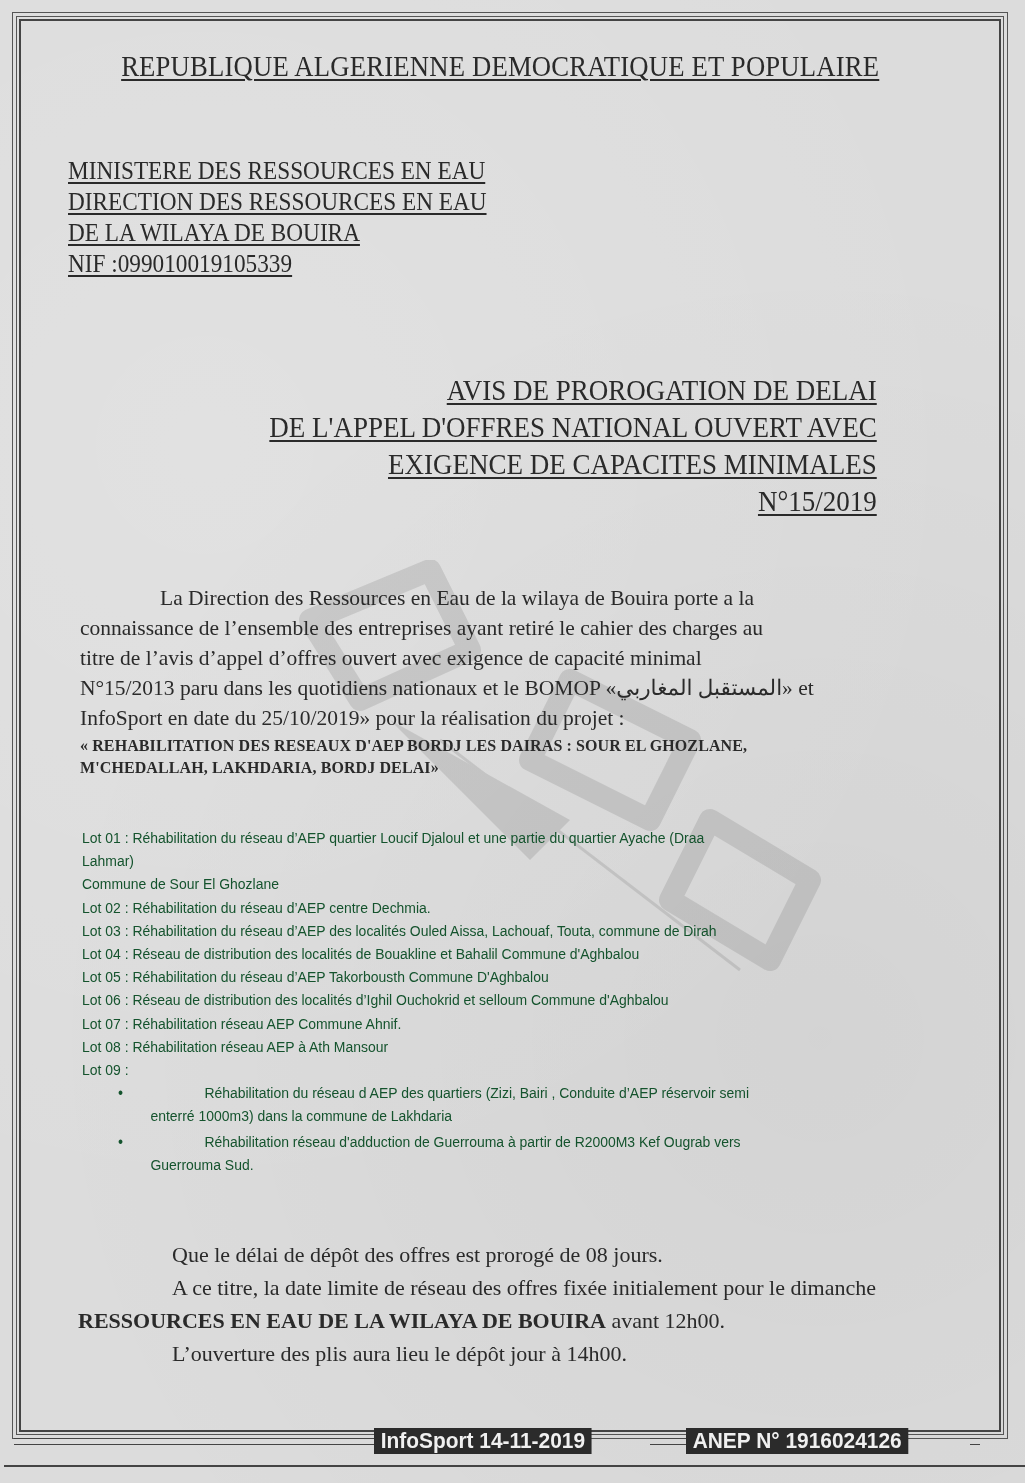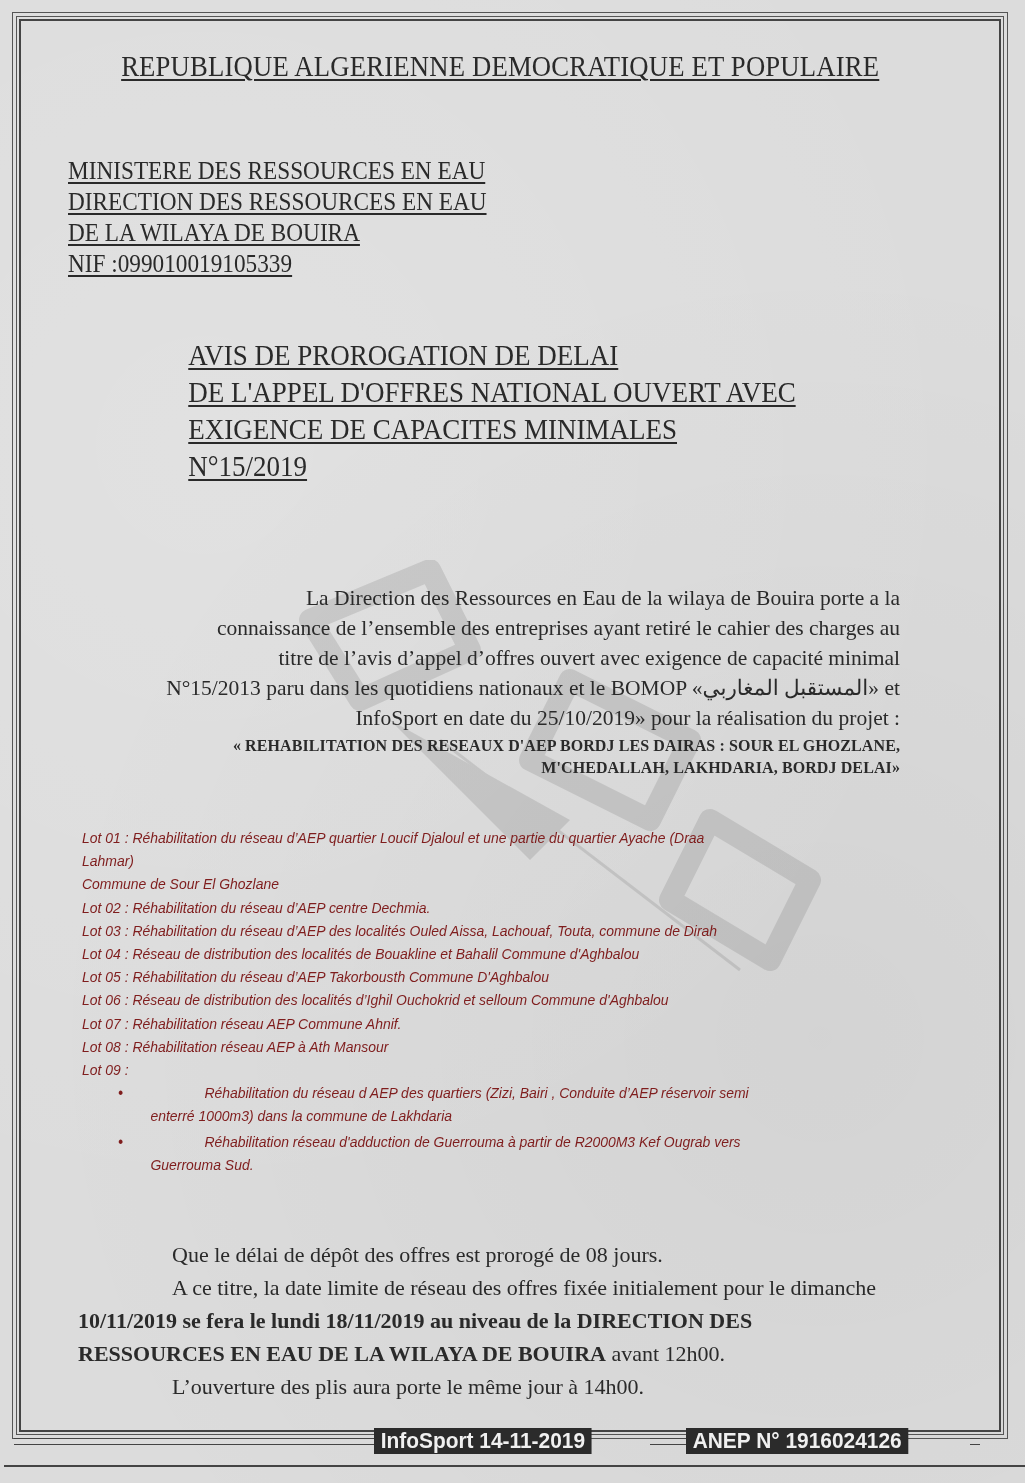--- a/index.html
+++ b/index.html
@@ -44,40 +44,40 @@
     font-size: 29px; letter-spacing: 0.2px; transform: scaleX(0.92); transform-origin: left top;
     white-space: nowrap;
   }
   .ministry {
     position: absolute; left: 68px; top: 155px; font-size: 25px; line-height: 31px;
     transform: scaleX(0.93); transform-origin: left top;
   }
   .ministry div { white-space: nowrap; }
 
   .avis {
-    position: absolute; left: 150px; top: 336px; width: 765px; text-align: left;
+    position: absolute; left: 150px; top: 371px; width: 765px; text-align: right;
     font-size: 30px; line-height: 37px;
   }
   .avis div { white-space: nowrap; transform: scaleX(0.9); }
 
   .body-text {
     position: absolute; left: 80px; top: 583px; width: 820px;
-    font-size: 21.5px; line-height: 30px; text-align: right;
+    font-size: 21.5px; line-height: 30px;
   }
   .body-text .line { white-space: nowrap; }
   .indent1 { padding-left: 80px; }
   .project {
     font-size: 16px; font-weight: bold; line-height: 22px; letter-spacing: 0.1px;
     font-family: "Liberation Serif", serif; margin-top: 2px;
   }
 
   .lots {
     position: absolute; left: 82px; top: 826px; width: 870px;
     font-family: "Liberation Sans", "DejaVu Sans", sans-serif;
-    font-size: 15.5px; line-height: 23.2px; color: #7f1d1d; font-style: italic;
+    font-size: 15.5px; line-height: 23.2px; color: #14532d;
   }
   .lots .row { white-space: nowrap; transform: scaleX(0.9); transform-origin: left top; }
   .bullet-item { position: relative; padding-left: 0; margin-left: 36px; }
   .bullet-item .dot {
     position: absolute; left: 0; top: 0; font-size: 16px;
   }
   .bullet-item .txt1 { padding-left: 96px; white-space: nowrap; }
   .bullet-item .txt2 { padding-left: 36px; white-space: nowrap; }
 
   .closing {
@@ -194,26 +194,23 @@
     <span class="dot">•</span>
     <div class="txt1">Réhabilitation réseau d'adduction de Guerrouma à partir de R2000M3 Kef Ougrab vers</div>
     <div class="txt2">Guerrouma Sud.</div>
   </div>
 </div>
 
 <div class="closing">
   <div class="line ind">Que le délai de dépôt des offres est prorogé  de 08 jours.</div>
   <div class="line ind">A ce titre, la date limite de réseau des offres fixée initialement pour le dimanche</div>
   <div class="line">
-    <b>10/11/2019</b><b> se fera le lundi </b><b>18/11/2019</b><b> au niveau de la </b><b>DIRECTION DES</b>
-  </div>
-  <div class="line">
     <b>RESSOURCES  EN EAU DE LA WILAYA DE BOUIRA</b><span>  avant 12h00.</span>
   </div>
-  <div class="line ind">L’ouverture des plis aura porte le même jour à 14h00.</div>
+  <div class="line ind">L’ouverture des plis aura lieu le dépôt jour à 14h00.</div>
 </div>
 
 <div class="footer-bar">
   <div class="dbl-line" style="left:0; width:360px; top:10px;"></div>
   <div class="badge" style="left:360px;">InfoSport 14-11-2019</div>
   <div class="dbl-line" style="left:636px; width:36px; top:10px;"></div>
   <div class="badge" style="left:672px;">ANEP N° 1916024126</div>
   <div class="dbl-line" style="left:956px; width:10px; top:10px;"></div>
 </div>
 

